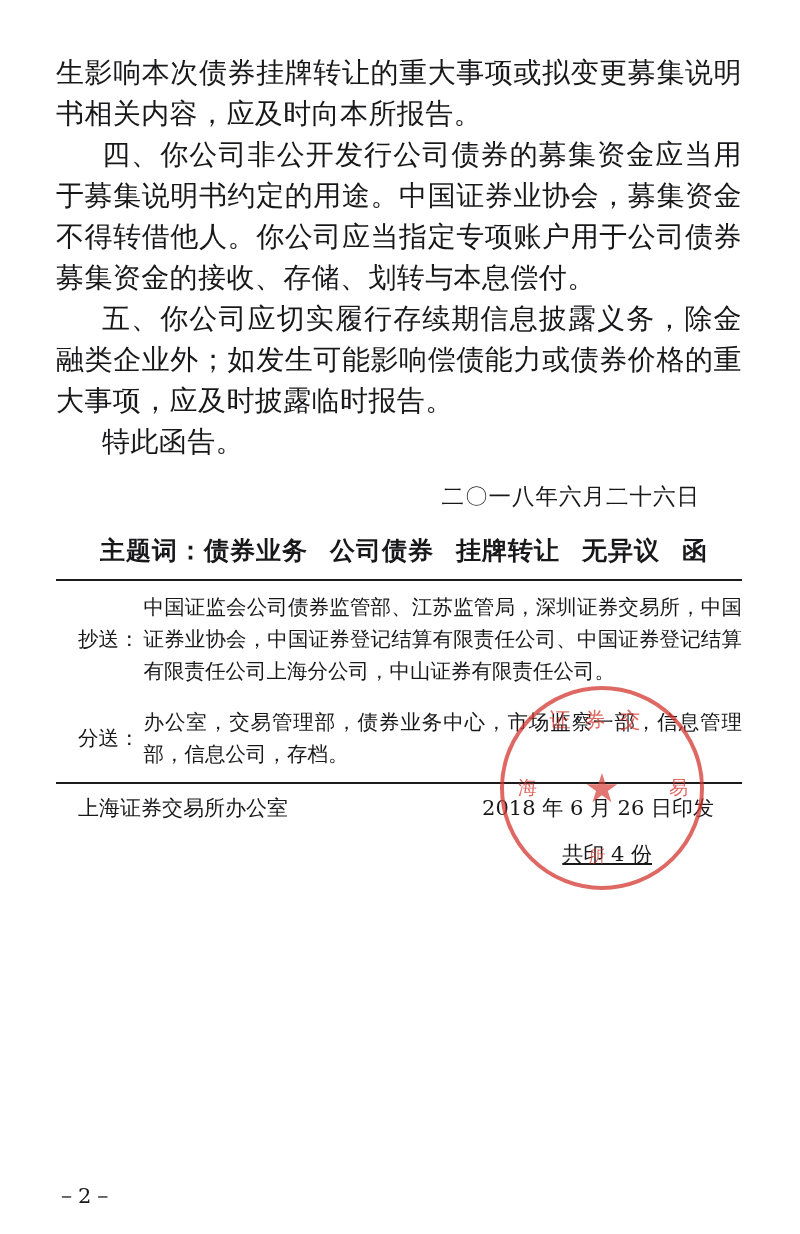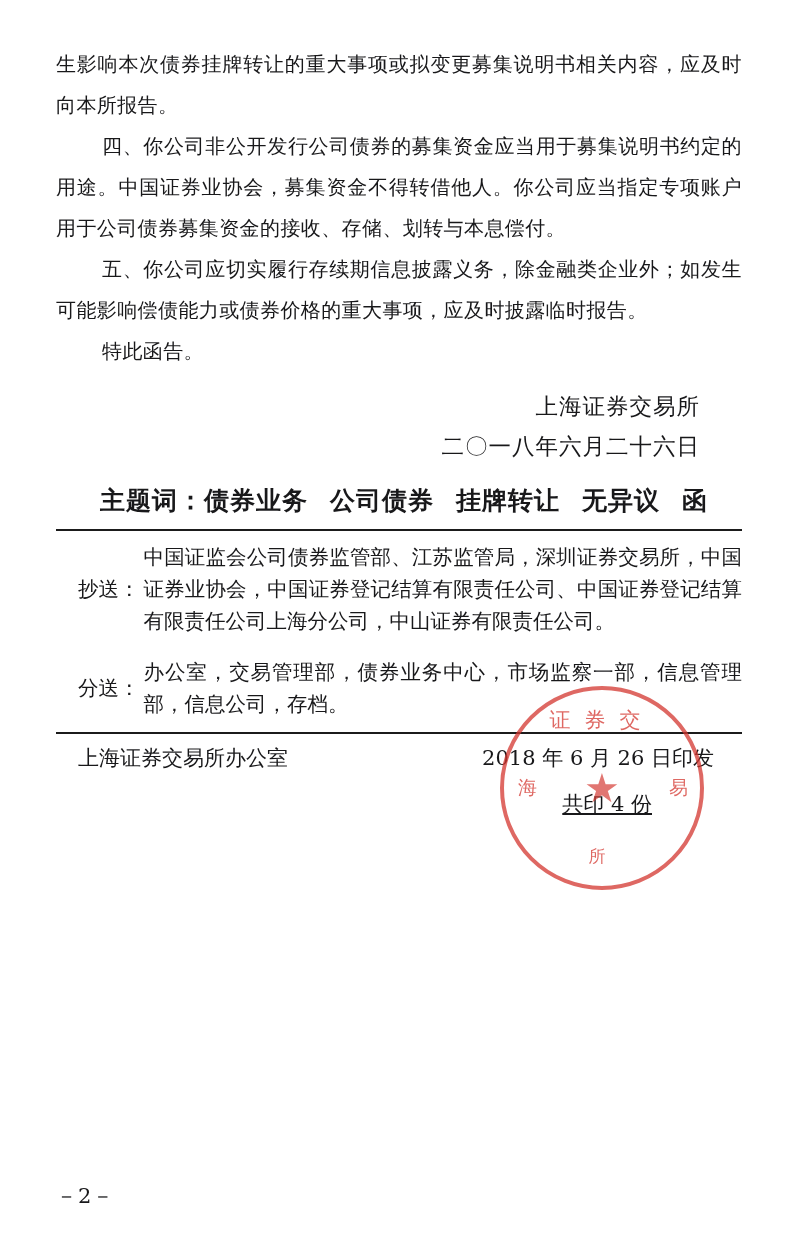--- a/index.html
+++ b/index.html
@@ -16,25 +16,26 @@
     overflow: hidden;
   }
   .page {
     position: relative;
     width: 800px;
     height: 1234px;
     box-sizing: border-box;
     padding: 44px 58px 0 56px;
   }
   .body-text {
-    font-size: 20px;
+    font-size: 28px;
     line-height: 41px;
     letter-spacing: 0.4px;
     text-align: justify;
     text-justify: inter-ideograph;
+    margin-top: 8px;
   }
   .body-text p {
     margin: 0 0 0 0;
   }
   .indent {
     text-indent: 46px;
   }
   .sig-block {
     margin-top: 14px;
     text-align: right;
@@ -180,21 +181,20 @@
 
   <div class="stamp">
     <span class="arc-top">证券交</span>
     <span class="arc-left">海</span>
     <span class="arc-right">易</span>
     <span class="star">★</span>
     <span class="arc-bottom">所</span>
   </div>
 
   <div class="sig-block">
-    <span class="sig-line">上海证券交易所</span>
     <span class="sig-line">二〇一八年六月二十六日</span>
   </div>
 
   <div class="keywords">
     <span>主题词：</span><span class="kw">债券业务</span><span class="kw">公司债券</span><span class="kw">挂牌转让</span><span class="kw">无异议</span><span class="kw">函</span>
   </div>
 
   <hr class="rule">
 
   <div class="dist-block">

